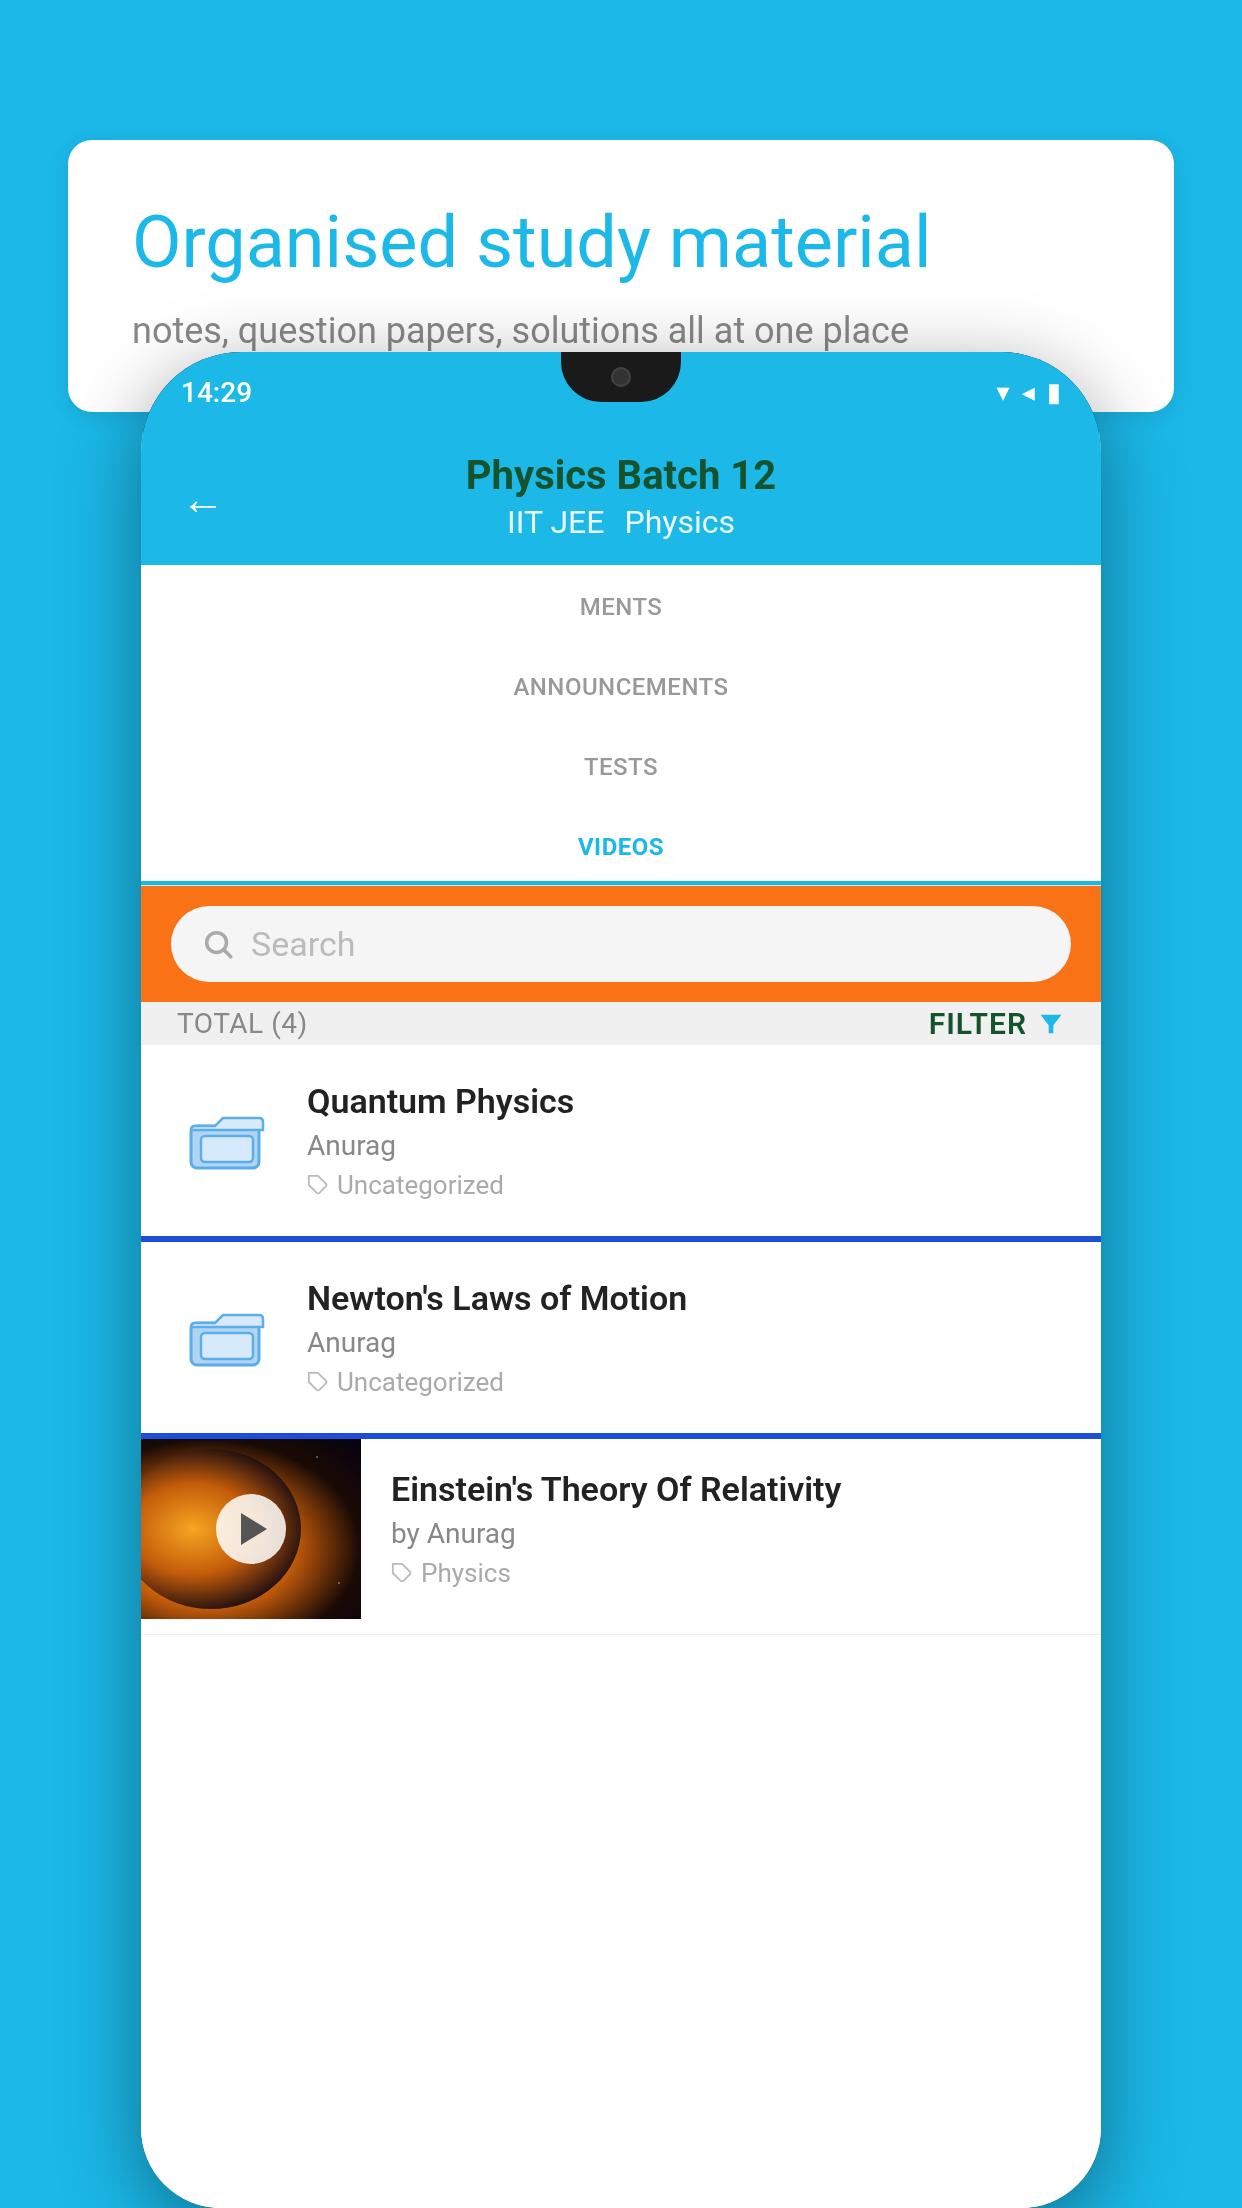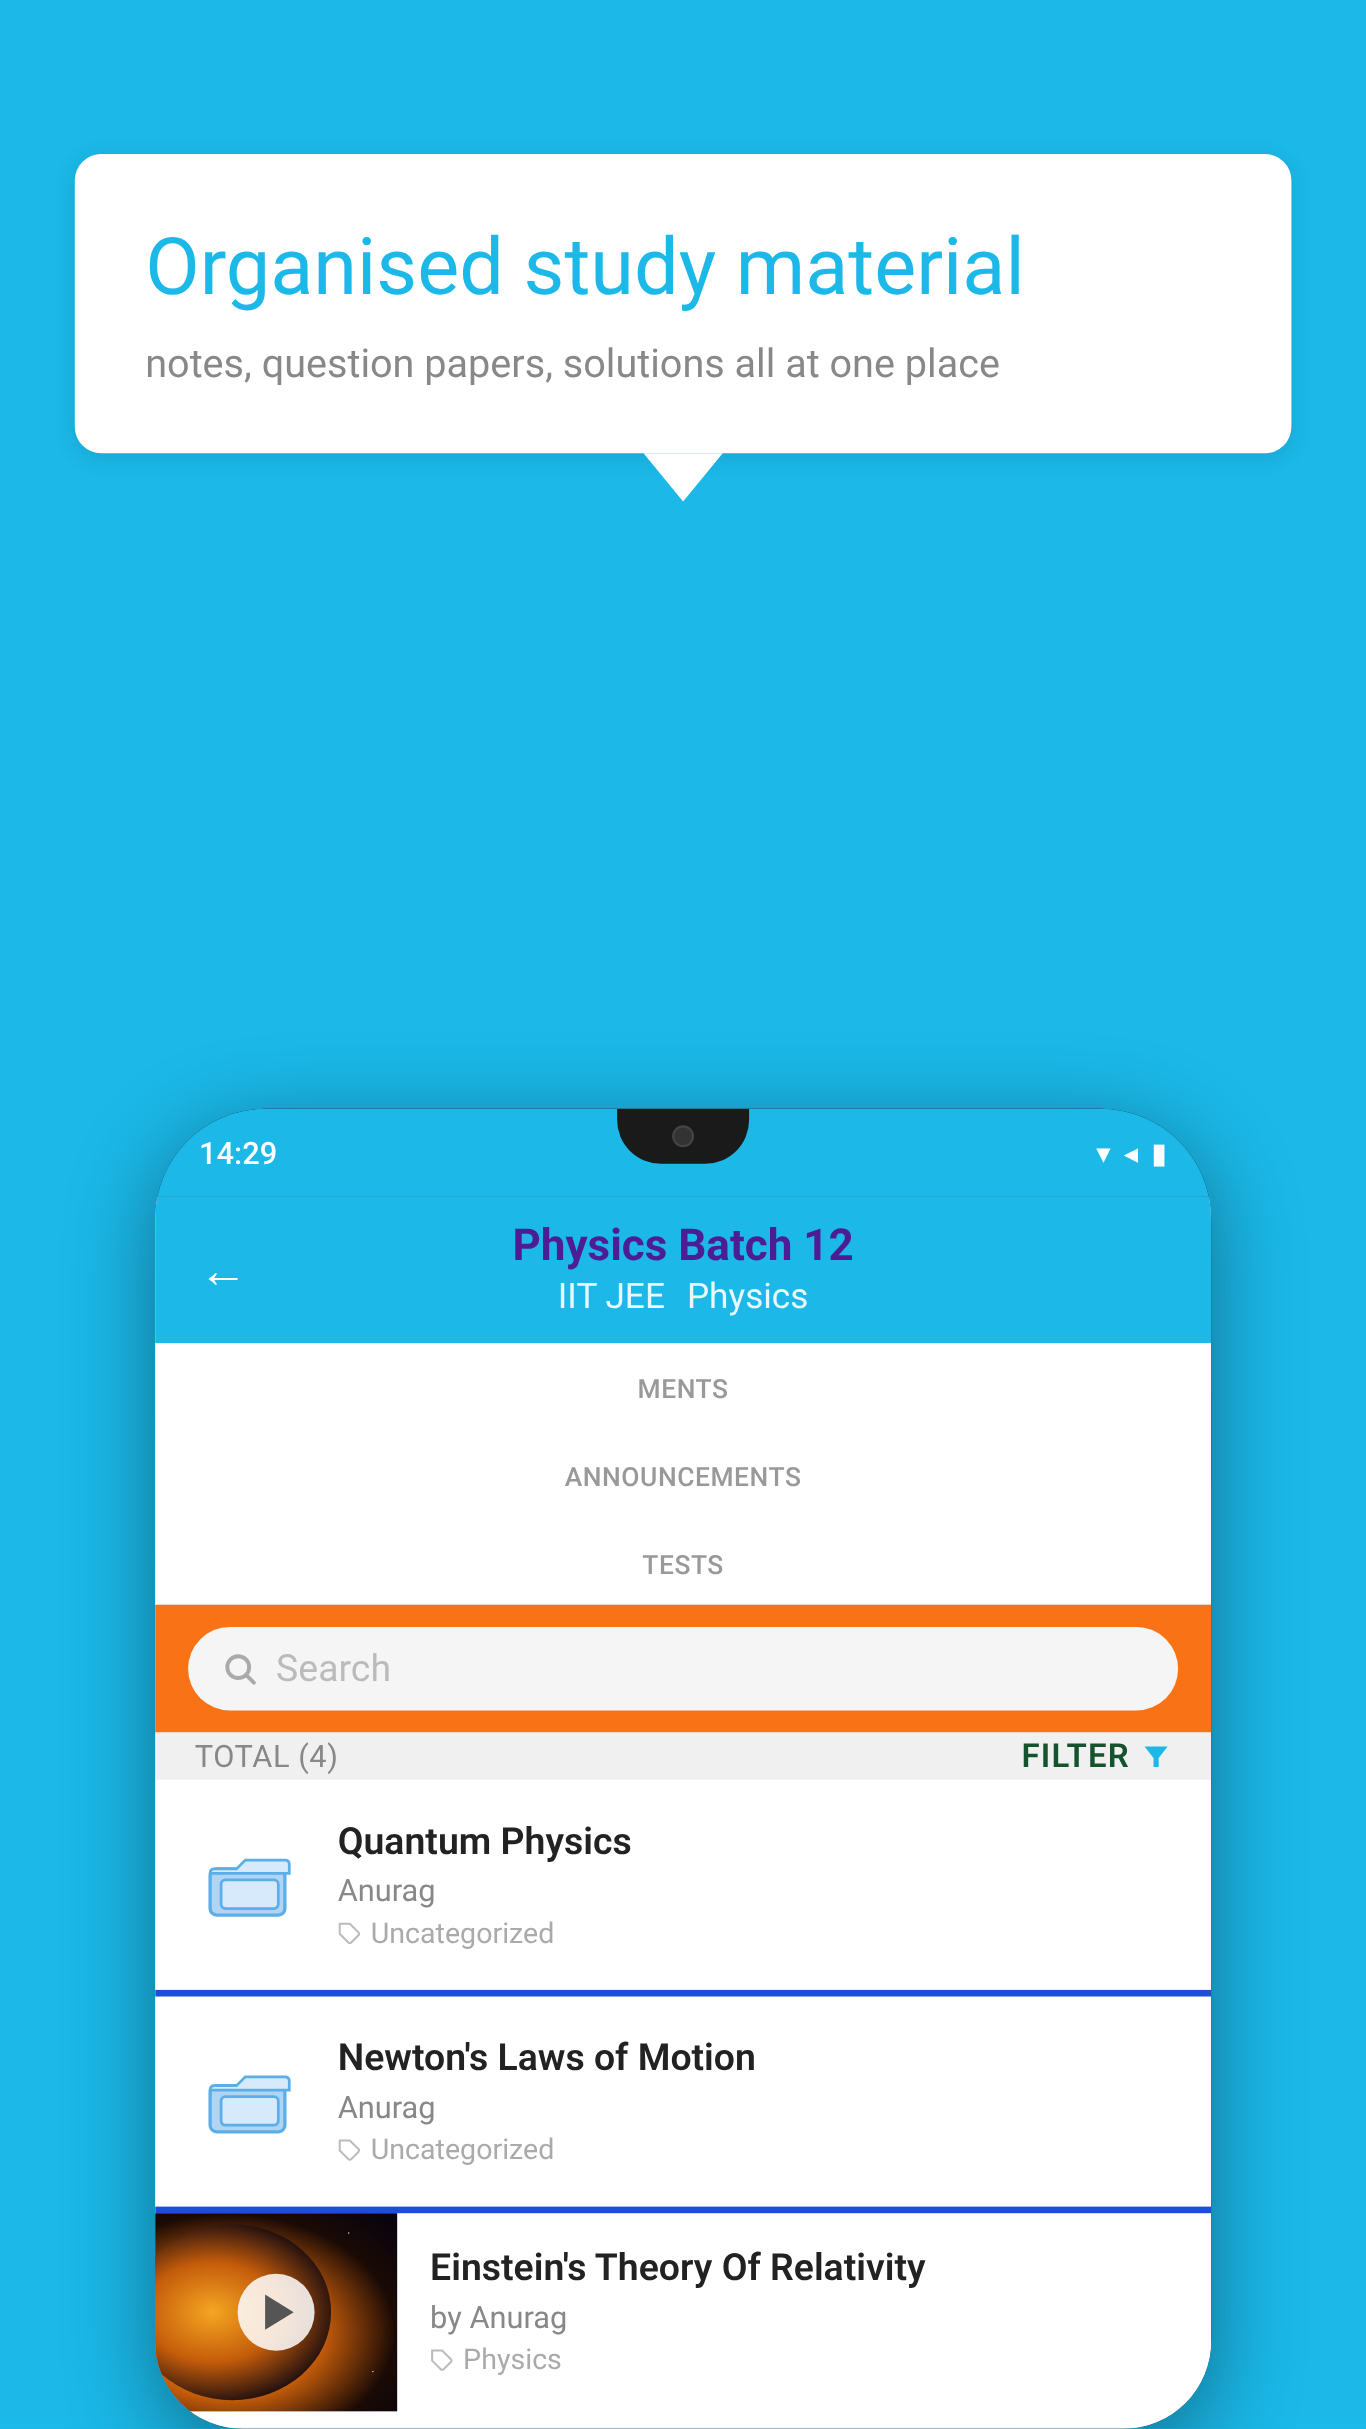--- a/index.html
+++ b/index.html
@@ -54,21 +54,21 @@
       font-weight: 400;
     }
 
     
     .phone-frame {
       position: absolute;
       bottom: 0;
       left: 50%;
       transform: translateX(-50%);
       width: 960px;
-      height: 1200px;
+      height: 1856px;
       background: #1a1a1a;
       border-radius: 100px 100px 80px 80px;
       box-shadow: 0 20px 80px rgba(0,0,0,0.4);
       overflow: hidden;
     }
 
     
     .phone-notch-bar {
       background: #1BB8E8;
       height: 80px;
@@ -133,21 +133,21 @@
       position: absolute;
       left: 40px;
       top: 50%;
       transform: translateY(-50%);
       color: white;
       font-size: 44px;
       cursor: pointer;
     }
 
     .header-title {
-      color: #4c1d95;
+      color: #14532d;
       font-size: 40px;
       font-weight: 700;
     }
 
     .header-subtitle {
       color: rgba(255,255,255,0.9);
       font-size: 32px;
       margin-top: 4px;
       display: flex;
       gap: 20px;

